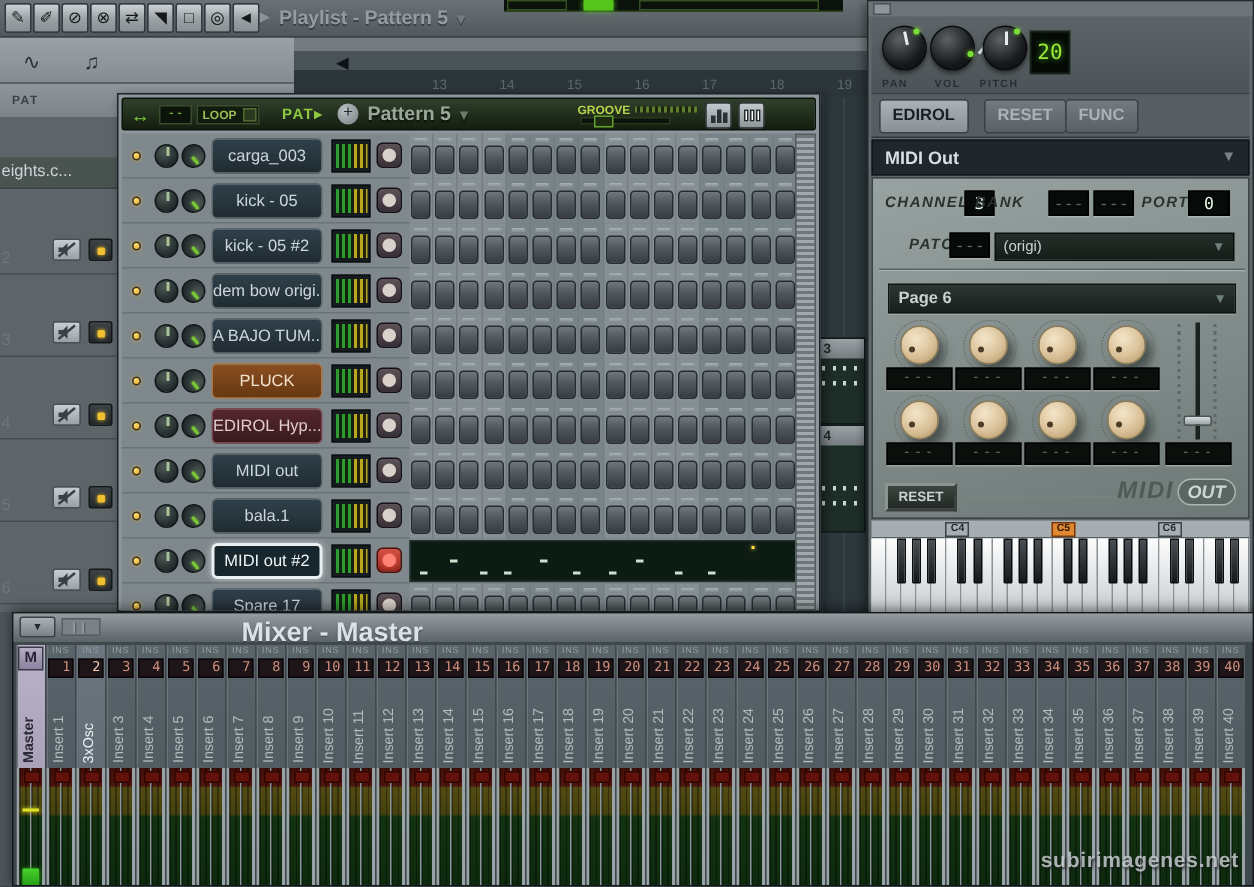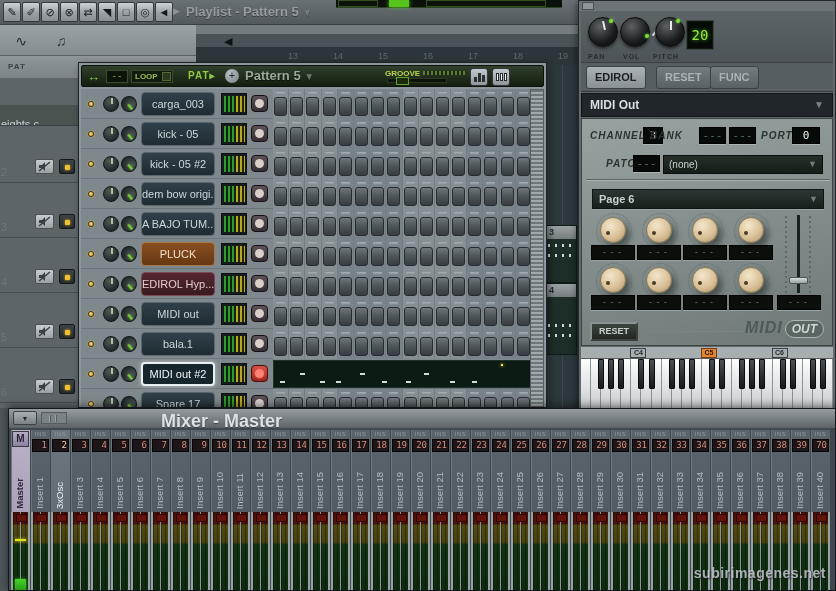--- a/index.html
+++ b/index.html
@@ -37,21 +37,21 @@
   .lane-line{position:absolute;top:0;bottom:0;width:1px;background:#3a464c;}
   .pl-clip{position:absolute;width:32px;background:#1d2d28;border:1px solid #0e1a16;}
   .pl-clip .hd{height:13px;background:linear-gradient(#9aa2a6,#767d81);color:#23282c;
                font-size:9px;font-weight:bold;padding:1px 0 0 3px;line-height:11px;}
   .pl-clip .marks{position:absolute;left:2px;right:2px;height:3px;
                   background:repeating-linear-gradient(90deg,#cfd8d0 0 2px,transparent 2px 7px);}
 
   
   #tracklist{position:absolute;left:0;top:53px;width:78px;height:330px;background:#5d6569;}
   #clipname{position:absolute;left:0;top:27px;width:78px;height:21px;background:#49534f;
-            color:#ccd3d7;font-size:11px;padding:13px 0 0 1px;white-space:nowrap;overflow:hidden;border-bottom:1px solid #3a4246;}
+            color:#ccd3d7;font-size:11px;padding:3px 0 0 1px;white-space:nowrap;overflow:hidden;border-bottom:1px solid #3a4246;}
   .pltrack{position:absolute;left:0;width:78px;height:55px;border-bottom:1px solid #464e52;}
   .pltrack .num{position:absolute;left:1px;bottom:4px;font-size:11px;color:#6e767b;}
   .mutebtn{position:absolute;right:24px;bottom:8px;width:19px;height:15px;background:linear-gradient(#c8cdd1,#9aa1a5);
            border:1px solid #4a5054;border-radius:2px;}
   .mutebtn svg{display:block;margin:1px auto 0;}
   .ledbtn{position:absolute;right:3px;bottom:8px;width:16px;height:15px;background:linear-gradient(#3c4246,#22272a);
           border:1px solid #14181b;border-radius:2px;}
   .ledbtn i{position:absolute;left:5px;top:5px;width:5px;height:5px;border-radius:1px;background:#f0c030;box-shadow:0 0 3px #f0c030;}
 
   
@@ -1259,21 +1259,21 @@
     <div id="plugin">
       <span class="plab" style="left:8px;top:11px">CHANNEL</span>
       <div class="pled" style="left:61px;top:8px;width:20px">3</div>
       <span class="plab" style="left:68px;top:11px">BANK</span>
       <div class="pled dim" style="left:117px;top:8px;width:27px">---</div>
       <div class="pled dim" style="left:147px;top:8px;width:27px">---</div>
       <span class="plab" style="left:179px;top:11px">PORT</span>
       <div class="pled" style="left:210px;top:8px;width:28px">0</div>
       <span class="plab" style="left:24px;top:39px">PATCH</span>
       <div class="pled dim" style="left:51px;top:36px;width:27px">---</div>
-      <div id="patchsel"><span>(none)</span><span class="caret">▼</span></div>
+      <div id="patchsel"><span>(origi)</span><span class="caret">▼</span></div>
       <div id="plug-div"></div>
       <div id="pagesel"><span>Page 6</span><span class="caret">▼</span></div>
       <div id="knobgrid"></div>
       <div id="vslider">
         <i class="dots" style="left:0"></i>
           <i class="dots" style="right:0"></i>
         <div class="slot"></div>
         <div class="hdl"></div>
       </div>
       <div class="klcd" id="slider-lcd" style="left:195px;top:176px">---</div>
@@ -1854,21 +1854,21 @@
             <span>Insert 39</span>
           </div>
           <div class="meter">
             <div class="mcol"></div>
             <div class="mcol"></div>
             <div class="peak"></div>
           </div>
         </div>
         <div class="strip">
           <div class="ins">INS</div>
-          <div class="numled">70</div>
+          <div class="numled">40</div>
           <div class="vname">
             <span>Insert 40</span>
           </div>
           <div class="meter">
             <div class="mcol"></div>
             <div class="mcol"></div>
             <div class="peak"></div>
           </div>
         </div>
       </div>

